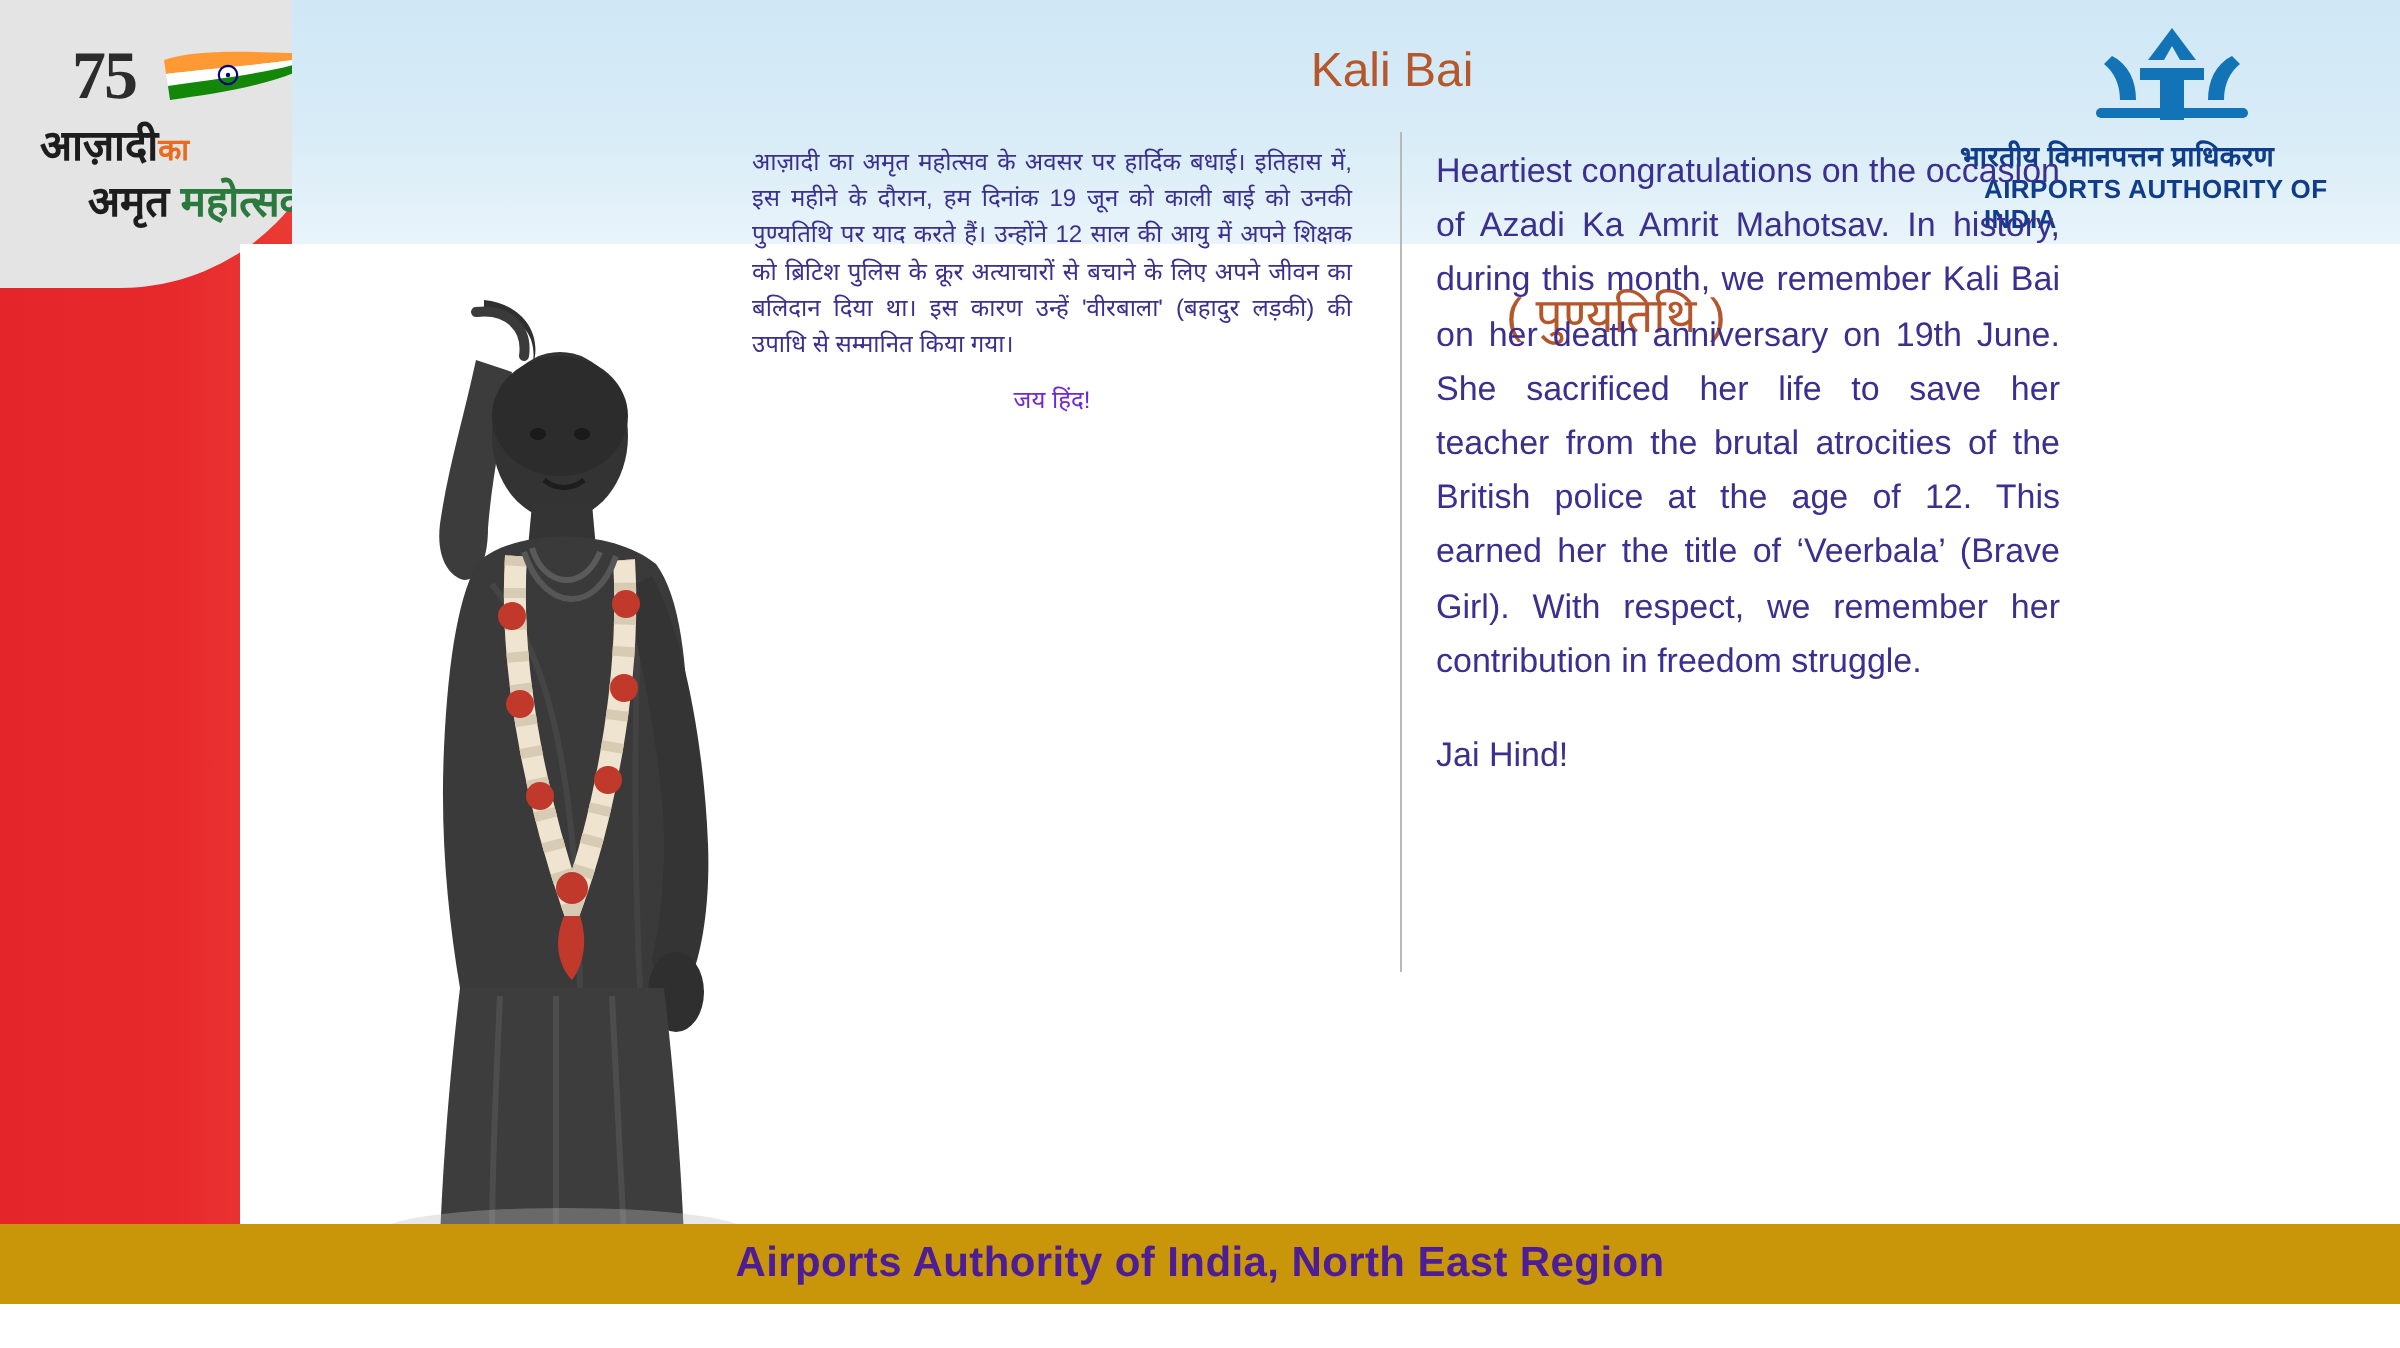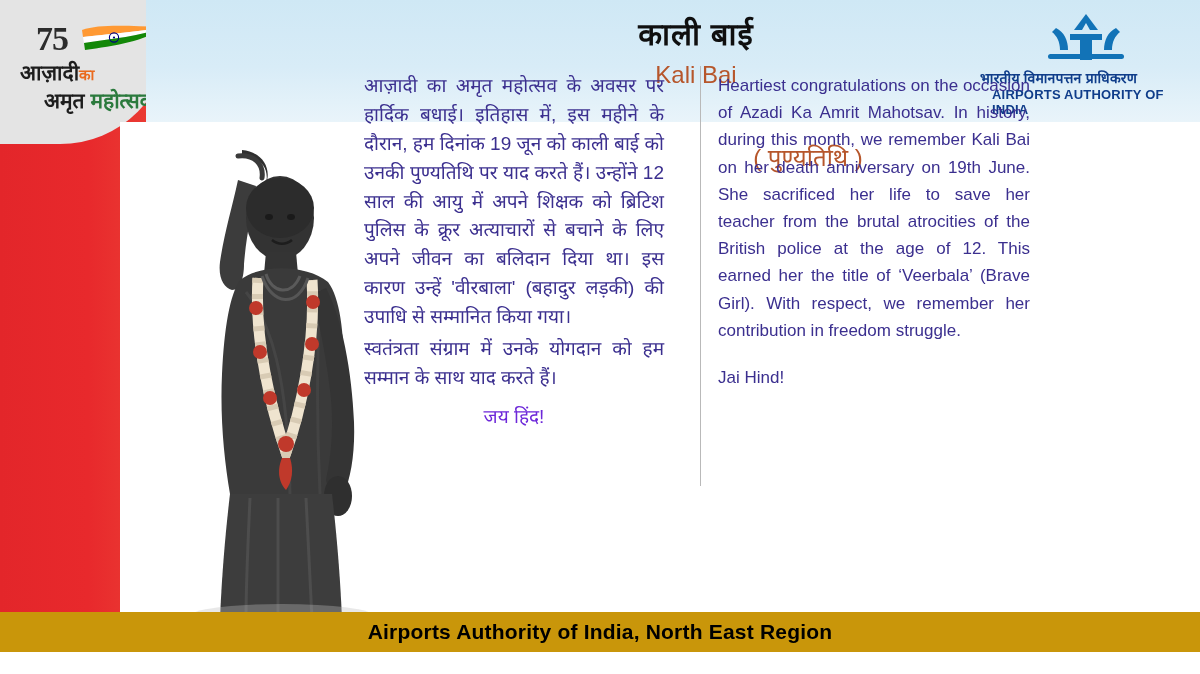--- a/index.html
+++ b/index.html
@@ -183,24 +183,24 @@
     top: 122px;
     width: 330px;
     height: 497px;
     overflow: hidden;
   }
   .statue-svg { display: block; }
 
   
   .col-hi {
     position: absolute;
-    left: 364px;
+    left: 376px;
     top: 72px;
     width: 300px;
-    font-size: 19px;
+    font-size: 12px;
     line-height: 1.52;
     color: #3b2f8f;
     text-align: justify;
     text-justify: inter-word;
   }
   .col-hi p { margin: 0 0 3px 0; }
   .col-hi .jaihind {
     text-align: center;
     margin-top: 10px;
     color: #6d28d9;
@@ -236,21 +236,21 @@
     left: 0;
     bottom: 22px;
     width: 1200px;
     height: 40px;
     background: #c9960a;
     display: flex;
     align-items: center;
     justify-content: center;
   }
   .footer-text {
-    color: #000000;
+    color: #4c1d95;
     font-size: 21px;
     font-weight: bold;
     letter-spacing: .2px;
   }
   .bottom-white {
     position: absolute;
     left: 0;
     bottom: 0;
     width: 1200px;
     height: 22px;
@@ -280,21 +280,20 @@
       <span>आज़ादी</span><span class="azadi-ka">का</span>
     </div>
     <div class="azadi-line2">
       <span class="azadi-amrit">अमृत</span>
       <span class="azadi-mahotsav">महोत्सव</span>
     </div>
   </div>
 
   <div class="header">
     <div class="header-titles">
-      <div class="title-hi">काली बाई</div>
       <div class="title-en">Kali Bai</div>
     </div>
 
     <div class="aai-logo">
       <svg class="aai-mark" viewBox="0 0 200 56">
         <g fill="#1273b7">
           <path d="M100 4 L112 20 L104 20 L100 13 L96 20 L88 20 Z"></path>
           <path d="M84 24 L116 24 L116 30 L106 30 L106 50 L94 50 L94 30 L84 30 Z"></path>
           <path d="M70 18 C78 22 82 30 82 40 L74 40 C74 32 71 26 66 22 Z"></path>
           <path d="M130 18 C122 22 118 30 118 40 L126 40 C126 32 129 26 134 22 Z"></path>
@@ -356,21 +355,20 @@
       <path d="M130 376 C128 420 126 460 126 497" fill="none" stroke="#4d4d4d" stroke-width="3"></path>
       <path d="M158 376 C158 420 158 460 158 497" fill="none" stroke="#4d4d4d" stroke-width="3"></path>
       <path d="M186 376 C188 420 190 460 192 497" fill="none" stroke="#4d4d4d" stroke-width="3"></path>
 
       <ellipse cx="162" cy="494" rx="92" ry="12" fill="#bdbdbd" opacity="0.35"></ellipse>
     </svg>
   </div>
 
   <div class="col-hi">
     <p>आज़ादी का अमृत महोत्सव के अवसर पर हार्दिक बधाई। इतिहास में, इस महीने के दौरान, हम दिनांक 19 जून को काली बाई को उनकी पुण्यतिथि पर याद करते हैं। उन्होंने 12 साल की आयु में अपने शिक्षक को ब्रिटिश पुलिस के क्रूर अत्याचारों से बचाने के लिए अपने जीवन का बलिदान दिया था। इस कारण उन्हें 'वीरबाला' (बहादुर लड़की) की उपाधि से सम्मानित किया गया।</p>
-    <p>स्वतंत्रता संग्राम में उनके योगदान को हम सम्मान के साथ याद करते हैं।</p>
     <p class="jaihind">जय हिंद!</p>
   </div>
 
   <div class="divider"></div>
 
   <div class="col-en">
     <p>Heartiest congratulations on the occasion of Azadi Ka Amrit Mahotsav. In history, during this month, we remember Kali Bai on her death anniversary on 19th June. She sacrificed her life to save her teacher from the brutal atrocities of the British police at the age of 12. This earned her the title of ‘Veerbala’ (Brave Girl). With respect, we remember her contribution in freedom struggle.</p>
     <p class="jaihind">Jai Hind!</p>
   </div>
 

